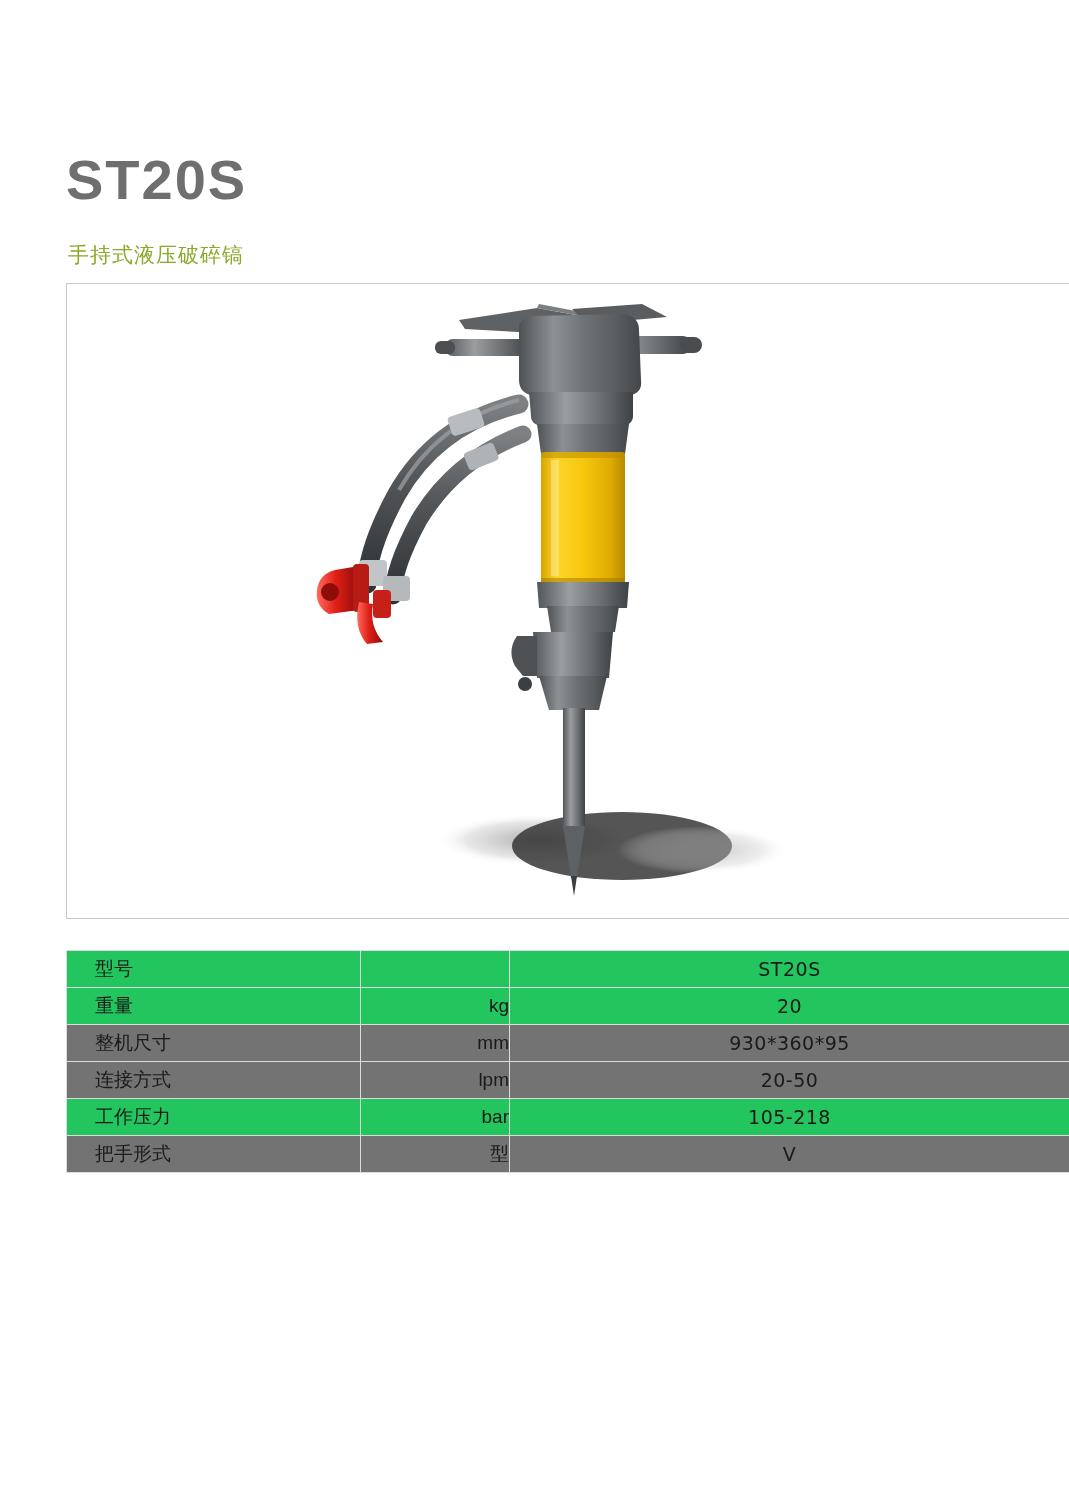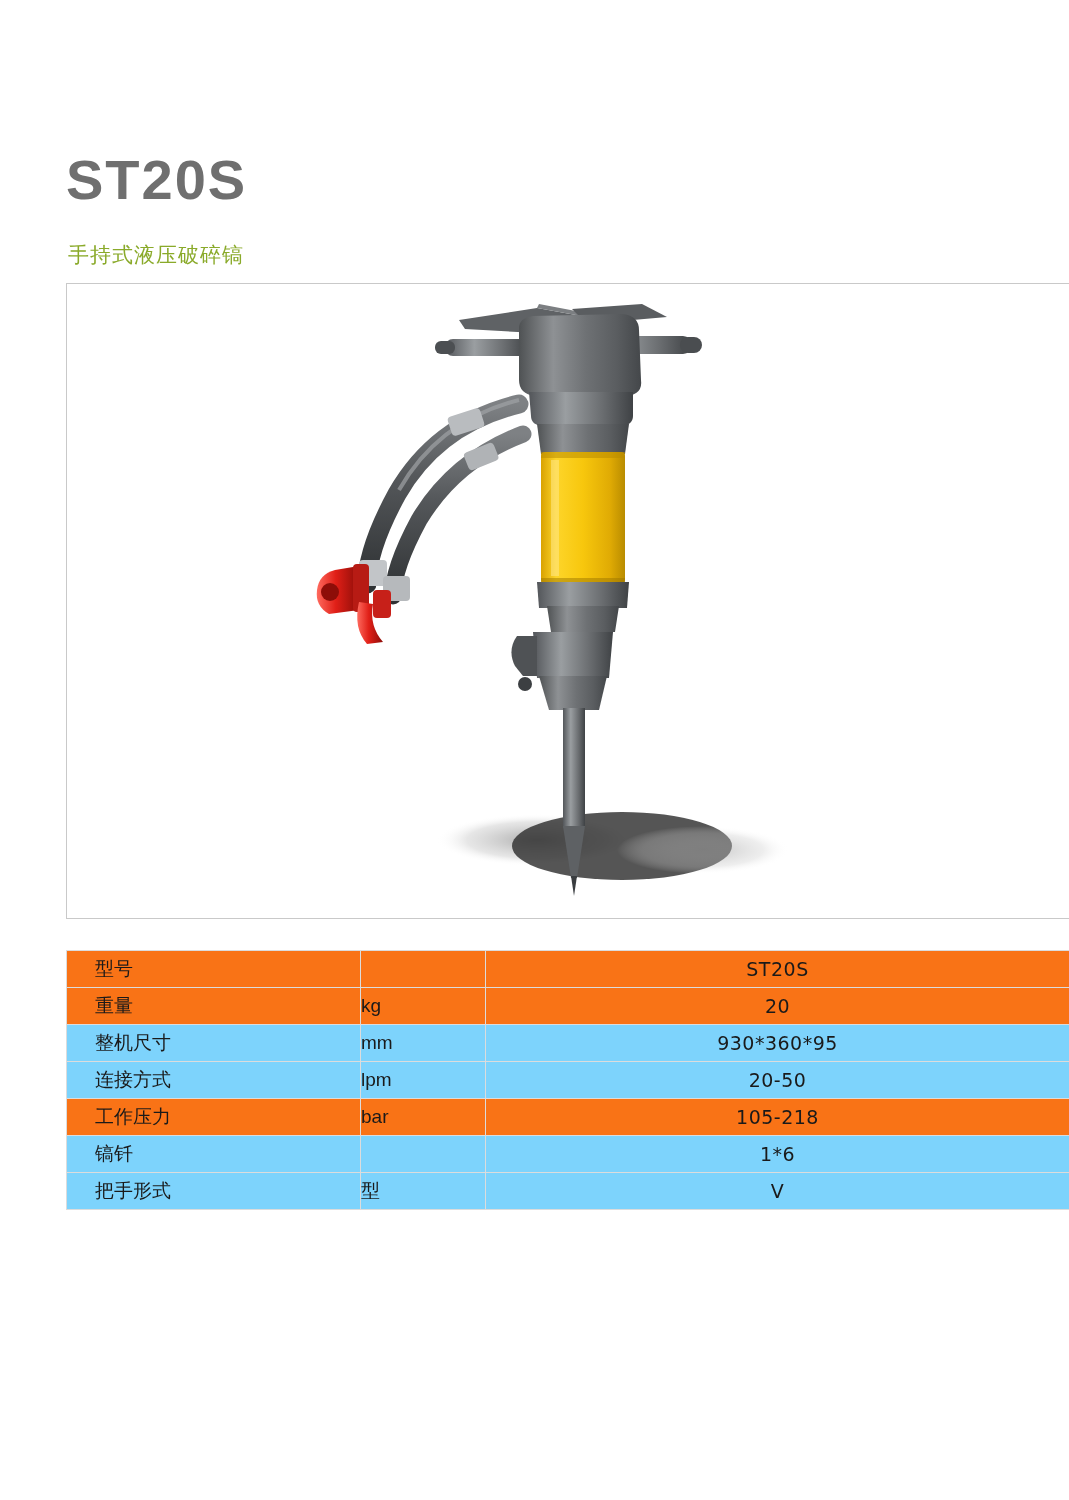--- a/index.html
+++ b/index.html
@@ -78,34 +78,35 @@
   }
   .spec-table .c0 {
     width: 265px;
     padding-left: 28px;
     font-family: "DejaVu Sans", sans-serif;
     font-size: 19px;
     color: #1a1a1a;
   }
   .spec-table .c1 {
     width: 124px;
-    text-align: left;
+    text-align: right;
     font-family: "Liberation Sans", sans-serif;
     font-size: 19px;
     color: #1a1a1a;
+    padding-left: 24px;
   }
   .spec-table .c2 {
     text-align: center;
     font-family: "DejaVu Sans", sans-serif;
     font-size: 19px;
     color: #1a1a1a;
     letter-spacing: 0.5px;
   }
-  .row-shade td { background: #f97316; }
-  .row-plain td { background: #7dd3fc; }
+  .row-shade td { background: #22c55e; }
+  .row-plain td { background: #737373; }
 </style>
 </head>
 <body>
 
 <div class="page">
 
   <div class="title">ST20S</div>
   <div class="subtitle">手持式液压破碎镐</div>
 
   <div class="img-frame">
@@ -235,25 +236,20 @@
         <td class="c0">连接方式</td>
         <td class="c1">lpm</td>
         <td class="c2">20-50</td>
       </tr>
       <tr class="row-shade">
         <td class="c0">工作压力</td>
         <td class="c1">bar</td>
         <td class="c2">105-218</td>
       </tr>
       <tr class="row-plain">
-        <td class="c0">镐钎</td>
-        <td class="c1"></td>
-        <td class="c2">1*6</td>
-      </tr>
-      <tr class="row-plain">
         <td class="c0">把手形式</td>
         <td class="c1">型</td>
         <td class="c2">V</td>
       </tr>
     </tbody>
   </table>
 
 </div>
 
 </body></html>

